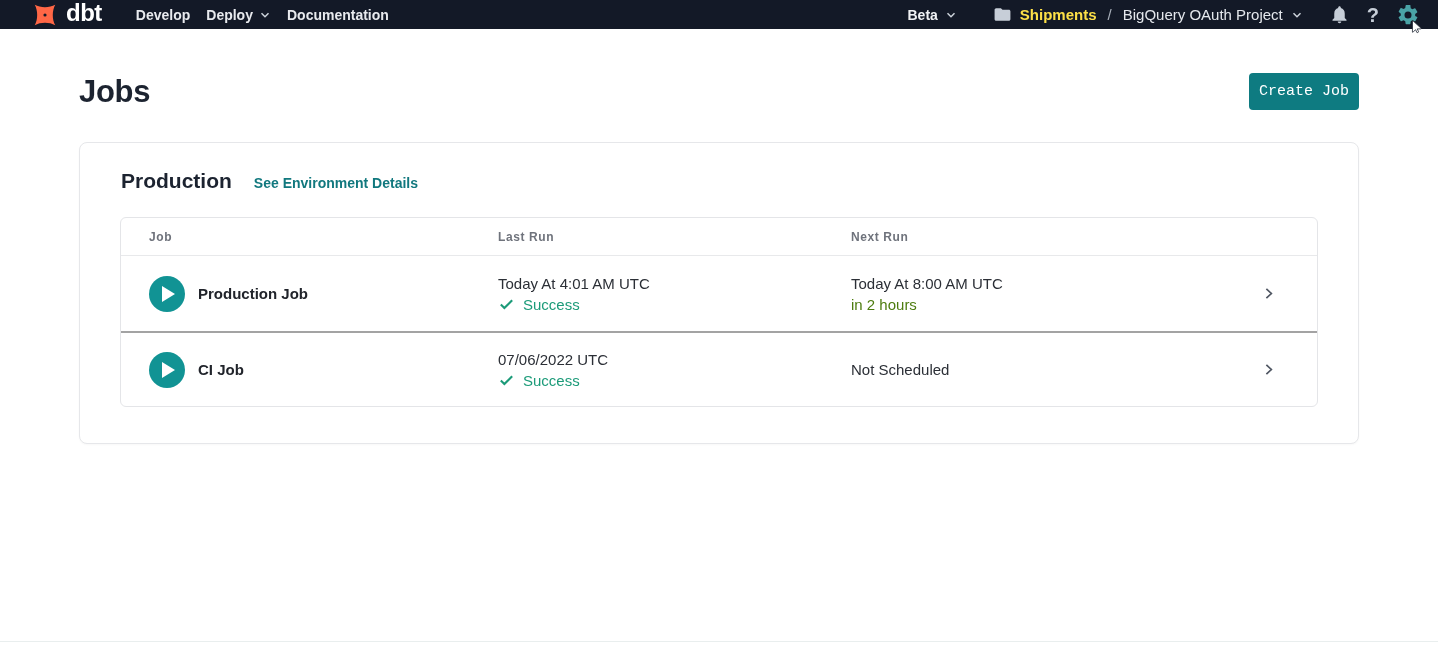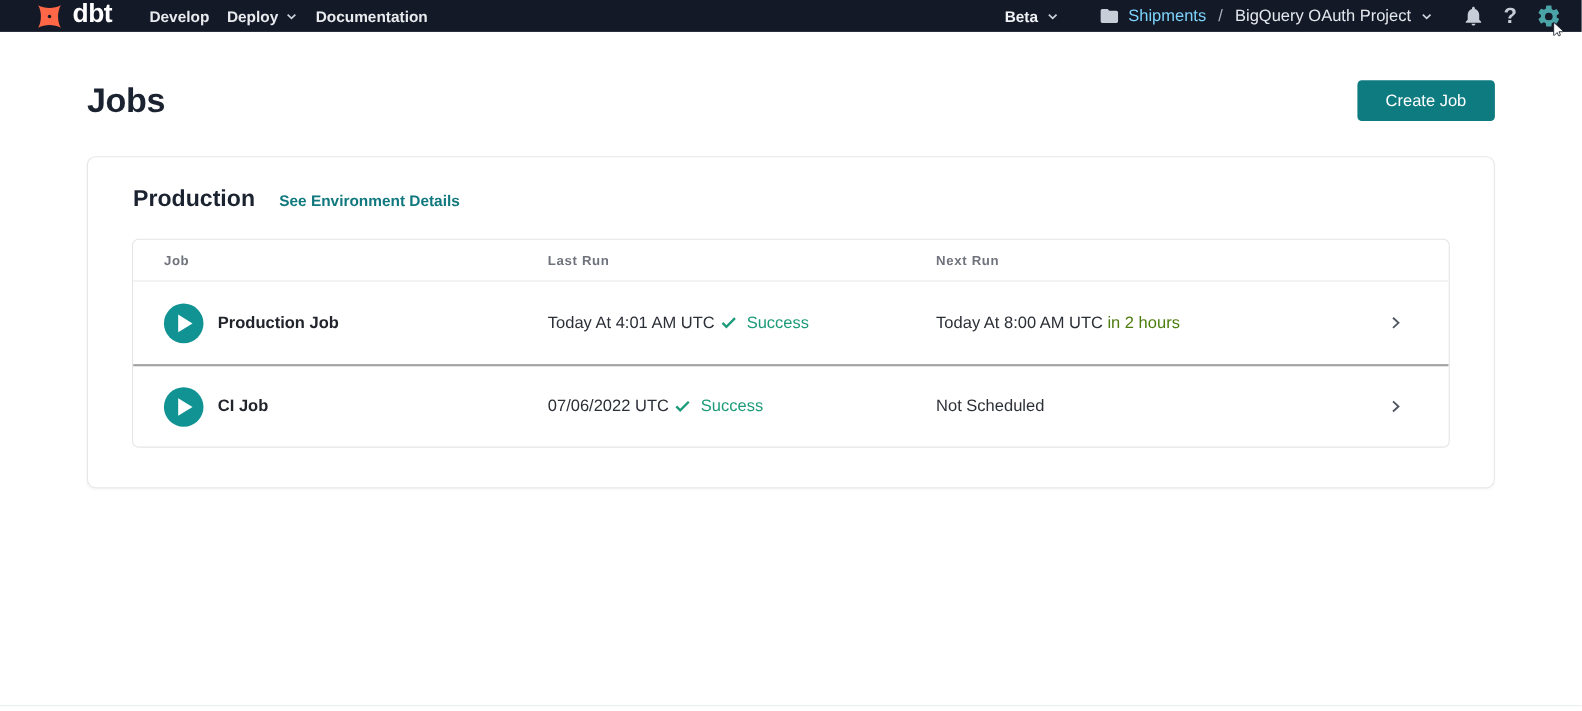--- a/index.html
+++ b/index.html
@@ -24,37 +24,37 @@
   .logo-mark { width: 30px; height: 30px; display: block; }
   .logo-text { color: #ffffff; font-weight: bold; font-size: 24px; letter-spacing: -0.5px; line-height: 1; padding-bottom: 3px; }
   .nav-links { display: flex; align-items: center; gap: 16px; }
   .nav-link { display: flex; align-items: center; gap: 6px; font-size: 14px; font-weight: bold; color: #e8eaee; cursor: pointer; }
   .chev-down { width: 12px; height: 12px; stroke: #cdd3db; }
 
   .nav-right { margin-left: auto; display: flex; align-items: center; }
   .beta { display: flex; align-items: center; gap: 7px; font-size: 14px; font-weight: bold; color: #f0f2f5; margin-right: 36px; cursor: pointer; }
   .crumb { display: flex; align-items: center; gap: 8px; font-size: 15px; }
   .folder-ic { width: 19px; height: 19px; fill: #c7ced8; }
-  .crumb-project { font-weight: normal; color: #7dd3fc; }
+  .crumb-project { font-weight: bold; color: #fde047; }
   .crumb-sep { color: #aab1bb; margin: 0 3px; }
   .crumb-env { color: #e4e7ec; font-weight: normal; }
   .nav-icons { display: flex; align-items: center; gap: 17px; margin-left: 26px; }
   .bell-ic { width: 21px; height: 21px; fill: #c7ced8; cursor: pointer; }
   .help-glyph { font-size: 20px; font-weight: bold; color: #c7ced8; cursor: pointer; line-height: 1; }
   .gear-wrap { position: relative; width: 24px; height: 24px; cursor: pointer; }
   .gear-ic { width: 24px; height: 24px; fill: #4aa3a6; }
   .cursor-ic { position: absolute; right: -4px; bottom: -7px; width: 15px; height: 15px; }
 
   
   .content { padding: 0 79px; }
   .page-header { display: flex; align-items: center; justify-content: space-between; margin-top: 44px; }
   .page-title { font-size: 31px; font-weight: bold; color: #1c2330; letter-spacing: -0.3px; }
   .create-btn {
     background: #0e7b81; color: #ffffff; border: none; border-radius: 4px;
-    font-family: Liberation Sans, sans-serif; font-size: 15px; padding: 10px 26px; cursor: pointer;
+    font-family: Liberation Mono, monospace; font-size: 15px; padding: 10px 10px; cursor: pointer;
   }
 
   .card {
     margin-top: 32px;
     border: 1px solid #e6e7ea;
     border-radius: 8px;
     background: #ffffff;
     box-shadow: 0 1px 2px rgba(20,25,40,0.03);
     padding: 26px 40px 36px 40px;
   }
@@ -78,21 +78,21 @@
   .t-body-row + .t-body-row { border-top: 2px solid #a3a3a3; }
 
   .job-cell { display: flex; align-items: center; gap: 13px; }
   .play-btn {
     width: 36px; height: 36px; border-radius: 50%; background: #119394;
     display: flex; align-items: center; justify-content: center; flex: 0 0 36px; cursor: pointer;
   }
   .play-tri { width: 0; height: 0; border-style: solid; border-width: 8px 0 8px 13px; border-color: transparent transparent transparent #ffffff; margin-left: 3px; }
   .job-name { font-size: 15px; font-weight: bold; color: #21242b; }
 
-  .stack { display: flex; flex-direction: row; gap: 4px; }
+  .stack { display: flex; flex-direction: column; gap: 4px; }
   .time-main { font-size: 15px; color: #2b2f36; }
   .status-line { display: flex; align-items: center; gap: 8px; }
   .check-ic { width: 17px; height: 17px; stroke: #1c9b79; stroke-width: 3; fill: none; }
   .status-text { font-size: 15px; color: #1c9b79; }
   .time-sub { font-size: 15px; color: #4d7c0f; }
   .time-sub:empty { display: none; }
 
   .chev-cell { display: flex; justify-content: center; }
   .chev-right { width: 17px; height: 17px; stroke: #4f5662; stroke-width: 2.4; fill: none; cursor: pointer; }
 

